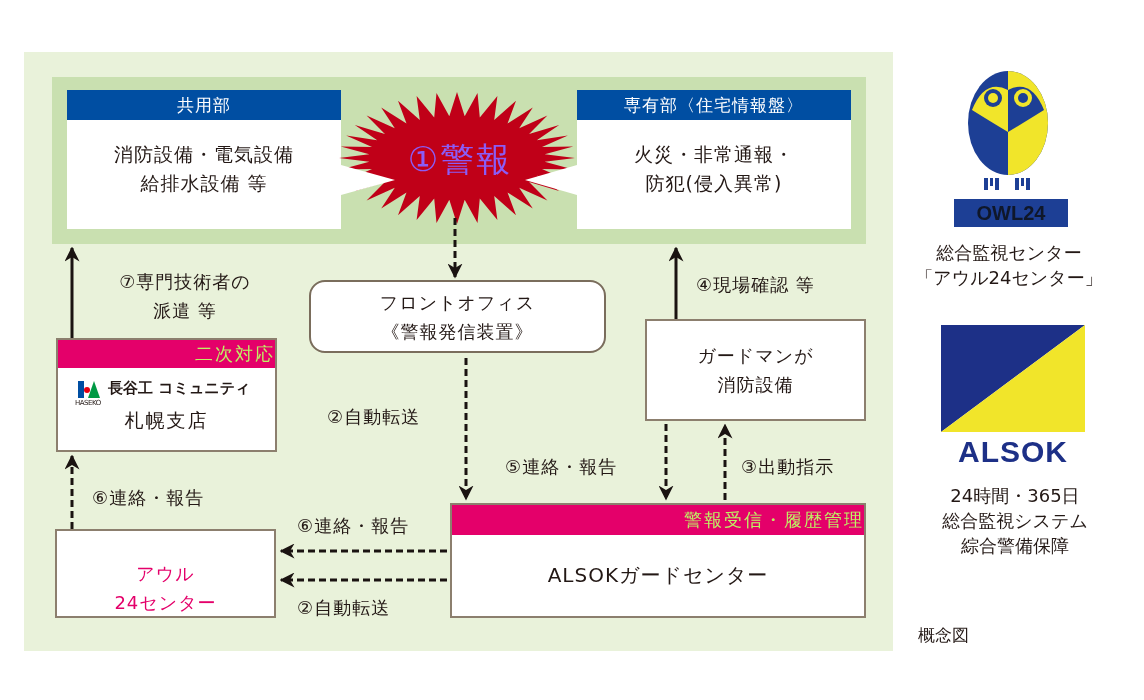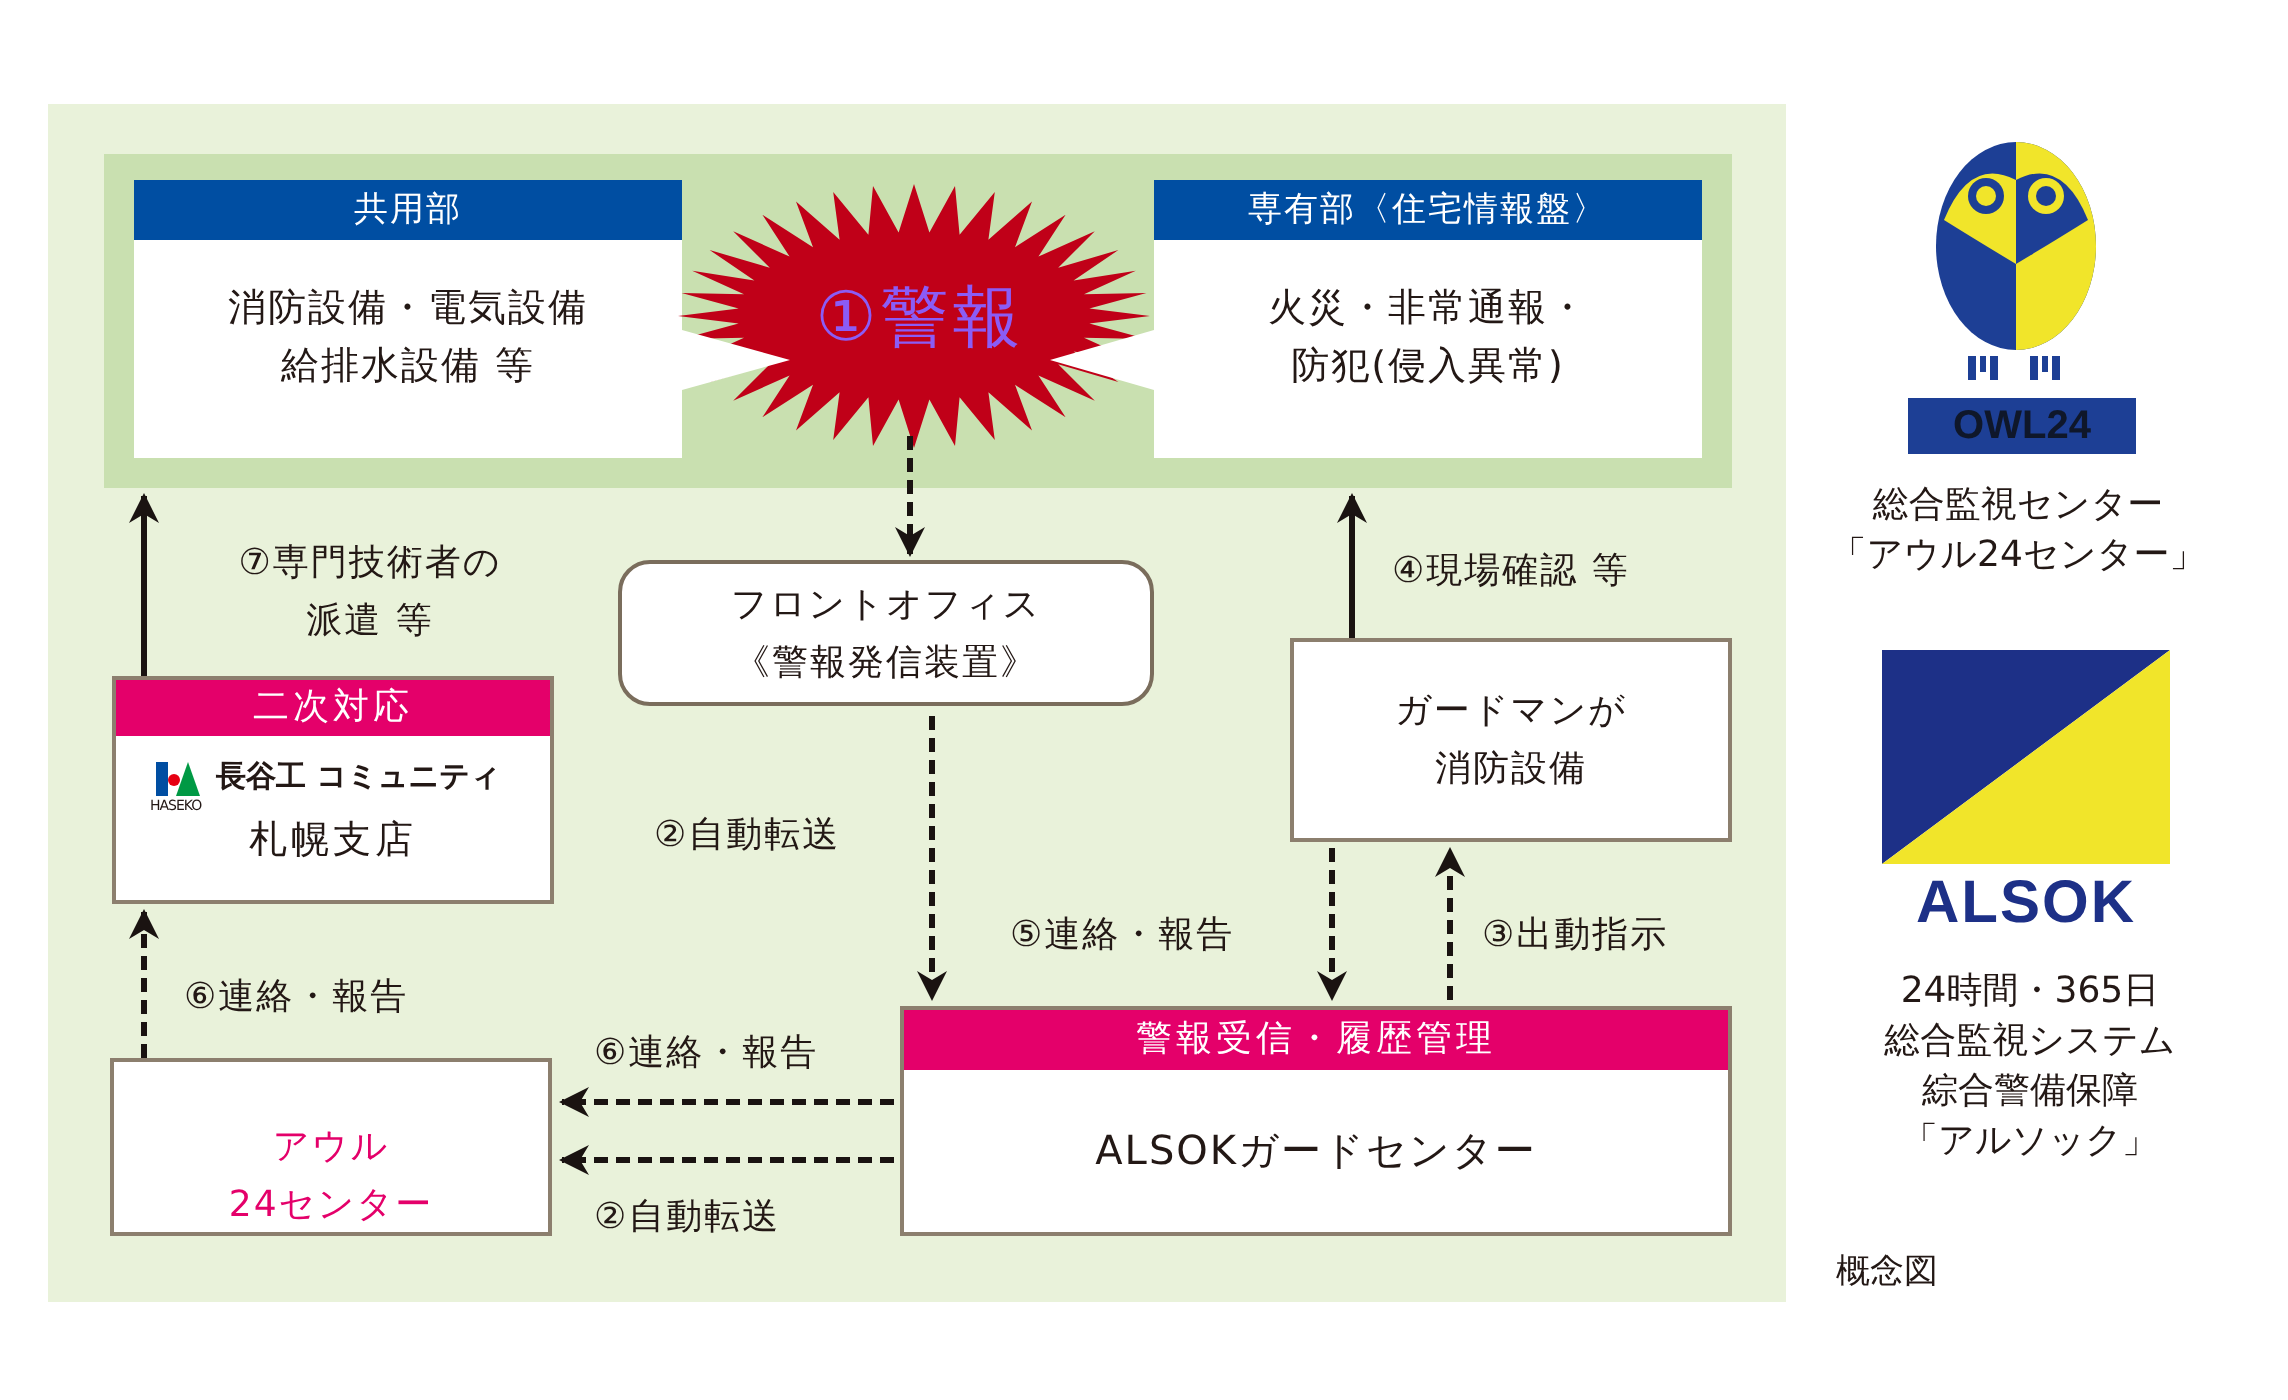--- a/index.html
+++ b/index.html
@@ -4,21 +4,21 @@
 <style>
   html, body { margin: 0; padding: 0; background: #ffffff; }
   body { width: 1144px; height: 700px; position: relative; overflow: hidden;
          font-family: "DejaVu Sans", "Liberation Sans", sans-serif; color: #231815; }
   .abs { position: absolute; }
   .outer-panel { left: 24px; top: 52px; width: 869px; height: 599px; background: #e9f2da; }
   .inner-panel { left: 52px; top: 77px; width: 814px; height: 167px; background: #c9e0b0; }
   .box { background: #ffffff; box-sizing: border-box; }
   .bordered { border: 2px solid #8c7f6e; }
   .hdr-blue { background: #004ea2; color: #ffffff; text-align: center; font-size: 17px; line-height: 30px; height: 30px; letter-spacing: 1px; }
-  .hdr-pink { background: #e4006a; color: #ffffff; text-align: center; font-size: 18px; line-height: 28px; height: 28px; letter-spacing: 2px; }
+  .hdr-pink { background: #e4006a; color: #bef264; text-align: right; font-size: 18px; line-height: 28px; height: 28px; letter-spacing: 2px; }
   .body-text { text-align: center; font-size: 19px; line-height: 29px; letter-spacing: 1px; }
   .label { font-size: 18px; letter-spacing: 1px; white-space: nowrap; }
   .label-c { text-align: center; font-size: 18px; line-height: 29px; letter-spacing: 1px; }
   .side-text { text-align: center; font-size: 18px; line-height: 25px; color: #231815; }
   svg { position: absolute; left: 0; top: 0; overflow: visible; }
 </style>
 </head>
 <body>
 
 <div class="abs outer-panel"></div>
@@ -65,21 +65,21 @@
   <line x1="72" y1="338" x2="72" y2="248" stroke="#1a1311" stroke-width="3" marker-end="url(#ah)"></line>
 
   <line x1="72" y1="529" x2="72" y2="456" stroke="#1a1311" stroke-width="3" stroke-dasharray="7,4" marker-end="url(#ah)"></line>
 
   <line x1="447" y1="551" x2="281" y2="551" stroke="#1a1311" stroke-width="3" stroke-dasharray="7,4" marker-end="url(#ah)"></line>
   <line x1="447" y1="580" x2="281" y2="580" stroke="#1a1311" stroke-width="3" stroke-dasharray="7,4" marker-end="url(#ah)"></line>
 </svg>
 
 <div class="abs" style="left:380px; top:138px; width:160px; text-align:center; color:#8b5cf6; font-size:34px; line-height:42px; letter-spacing:2px;">①警報</div>
 
-<div class="abs box" style="left:309px; top:280px; width:268px; height:73px; border:2px solid #7a6d5c; border-radius:16px;">
+<div class="abs box" style="left:309px; top:280px; width:297px; height:73px; border:2px solid #7a6d5c; border-radius:16px;">
   <div class="label-c" style="padding-top:6px;">
     <div>フロントオフィス</div>
     <div>《警報発信装置》</div>
   </div>
 </div>
 
 <div class="abs box bordered" style="left:645px; top:319px; width:221px; height:102px;">
   <div class="label-c" style="padding-top:20px;">
     <div>ガードマンが</div>
     <div>消防設備</div>
@@ -156,16 +156,15 @@
 
 <svg width="1144" height="700">
   <polygon points="941,325 1085,325 941,432" fill="#1d3087"></polygon>
   <polygon points="1085,325 1085,432 941,432" fill="#f1e52a"></polygon>
 </svg>
 <div class="abs" style="left:941px; top:436px; width:144px; text-align:center; color:#1d3087; font-weight:bold; font-size:30px; line-height:32px; letter-spacing:1px; font-family:'Liberation Sans', sans-serif;">ALSOK</div>
 <div class="abs side-text" style="left:920px; top:483px; width:190px;">
   <div>24時間・365日</div>
   <div>総合監視システム</div>
   <div>綜合警備保障</div>
-  <div>「アルソック」</div>
 </div>
 
 <div class="abs" style="left:918px; top:624px; font-size:17px;">概念図</div>
 
 </body></html>

